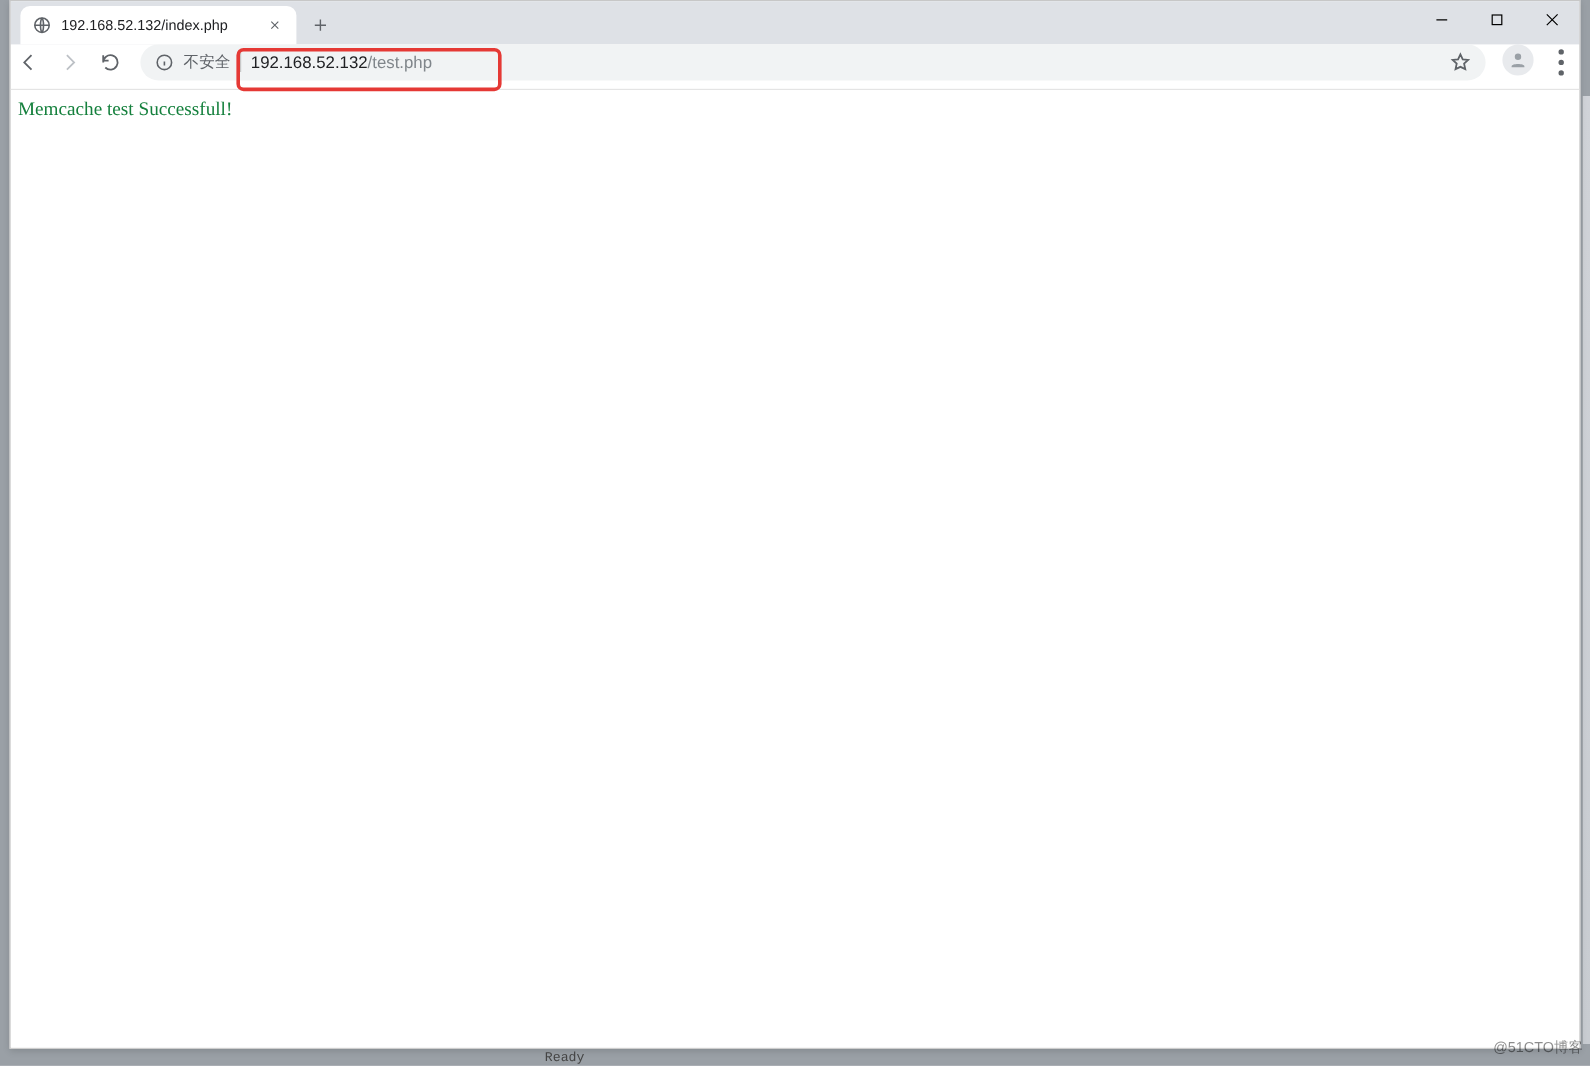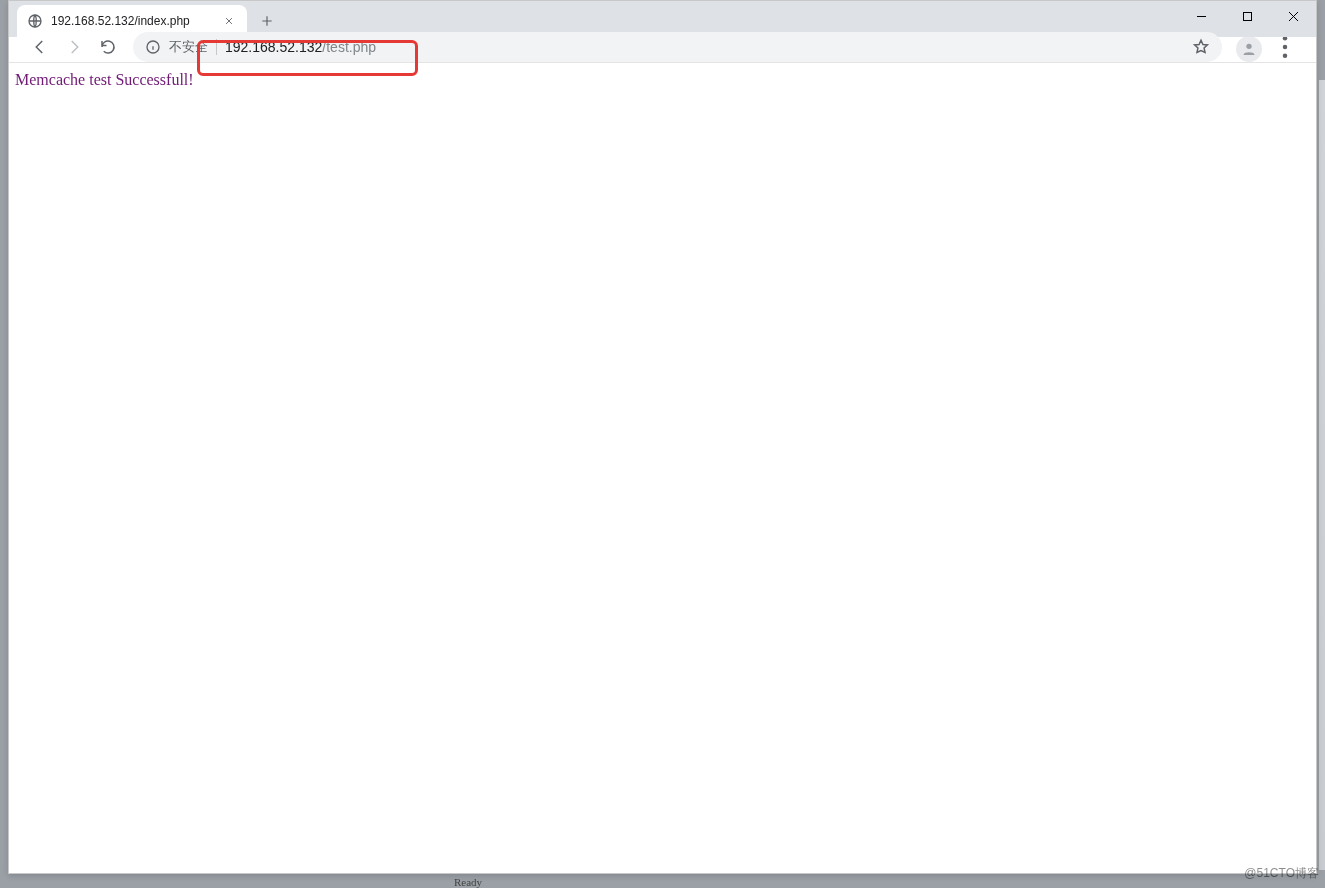--- a/index.html
+++ b/index.html
@@ -93,26 +93,26 @@
   .win-btn {
     width: 46px; height: 30px;
     display: flex; align-items: center; justify-content: center;
     color: #000;
     cursor: pointer;
   }
   .win-btn svg { width: 11px; height: 11px; }
 
   
   .toolbar {
-    height: 26px;
+    height: 38px;
     background: var(--toolbar-bg);
     border-bottom: 1px solid #e4e4e4;
     display: flex;
-    align-items: flex-end;
-    padding: 0 16px;
+    align-items: flex-start;
+    padding: 0 0;
     gap: 4px;
   }
   .nav-btn {
     width: 30px; height: 30px;
     display: flex; align-items: center; justify-content: center;
     color: var(--icon-grey);
     border-radius: 50%;
     cursor: pointer;
   }
   .nav-btn.disabled { color: #bdc1c6; }
@@ -193,30 +193,30 @@
     flex: 1;
     background: #ffffff;
     position: relative;
     overflow: auto;
   }
   .page-text {
     position: absolute;
     left: 6px; top: 8px;
     font-family: "Times New Roman", serif;
     font-size: 16px;
-    color: #701a75;
+    color: #15803d;
   }
 
   
   .status-peek {
     position: absolute;
     left: 454px; bottom: 0;
     font-size: 11px;
     color: #444;
-    font-family: Liberation Serif, serif;
+    font-family: Liberation Mono, monospace;
   }
 
   
   .watermark {
     position: absolute;
     right: 6px; bottom: 6px;
     font-size: 12px;
     color: rgba(0,0,0,0.45);
     font-family: Arial, "Microsoft YaHei", sans-serif;
     z-index: 100;

